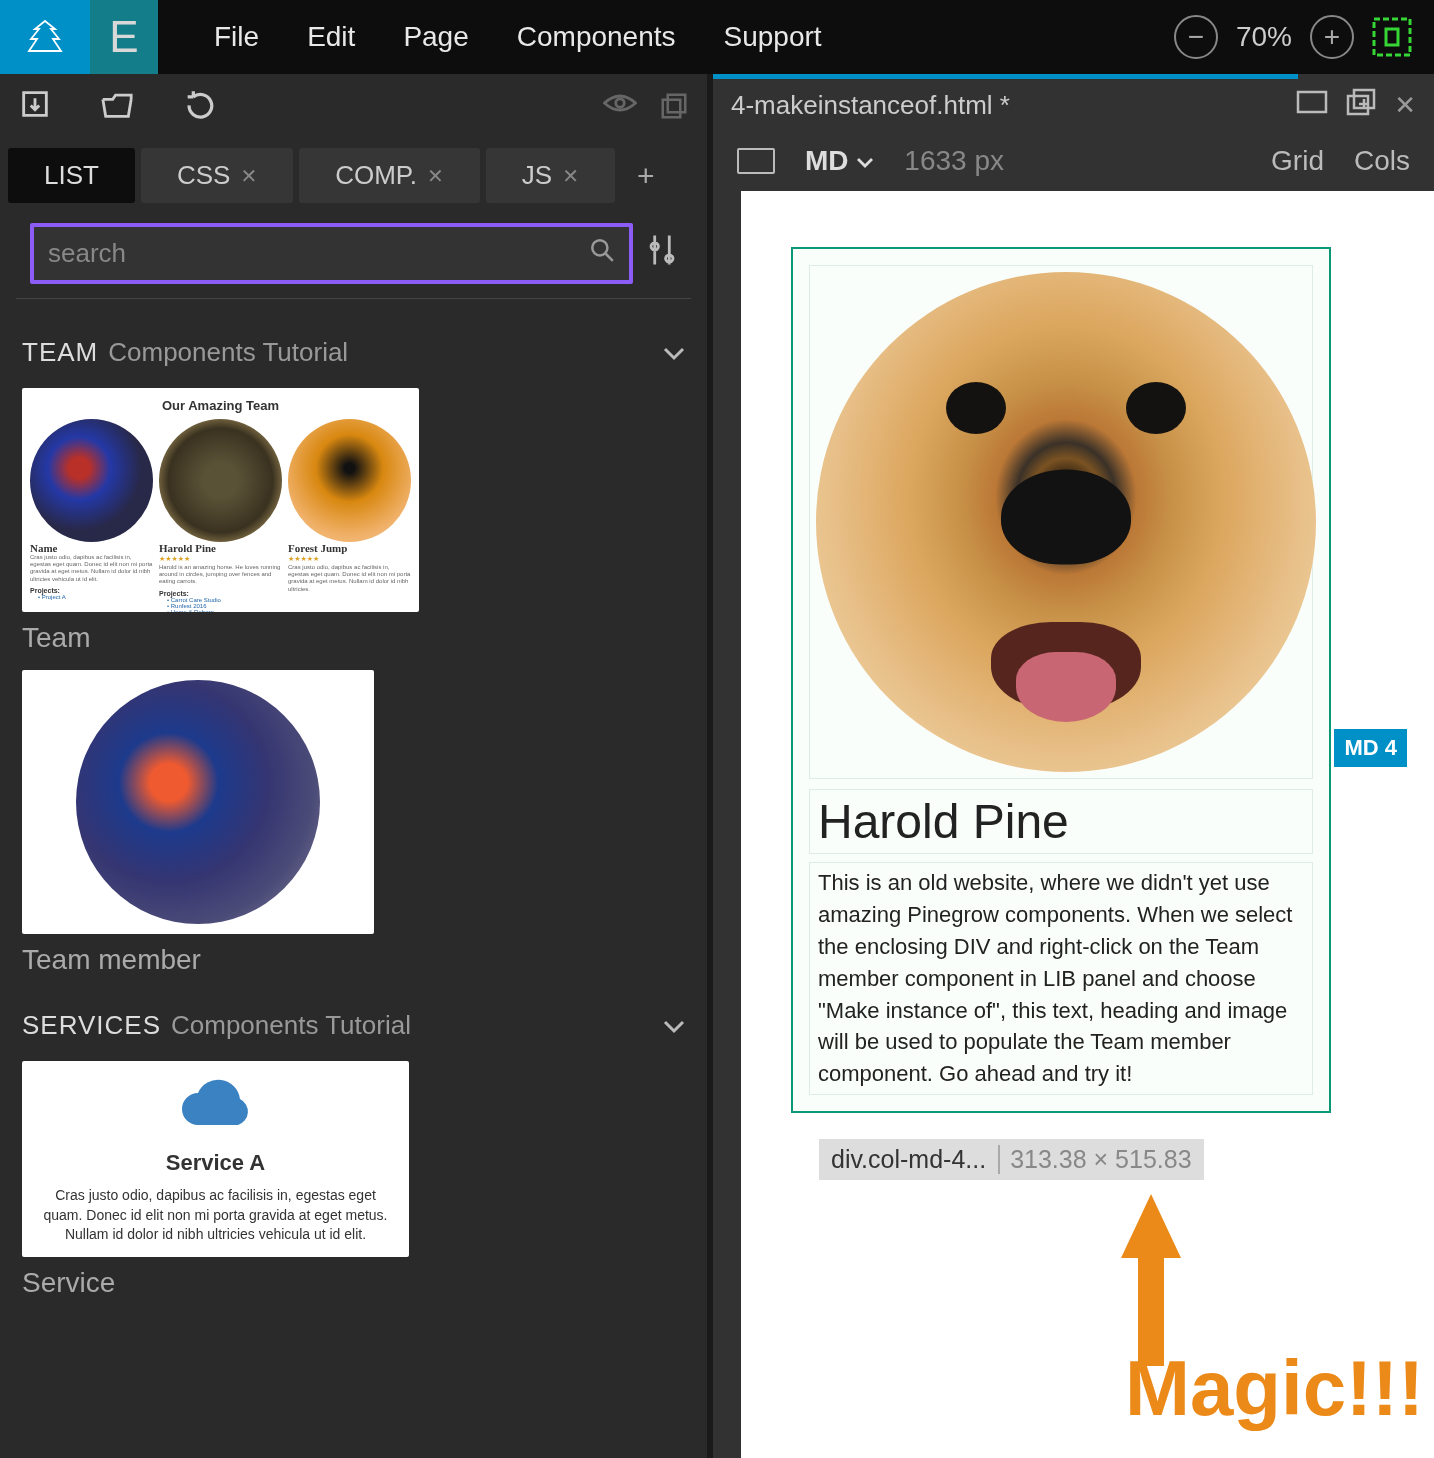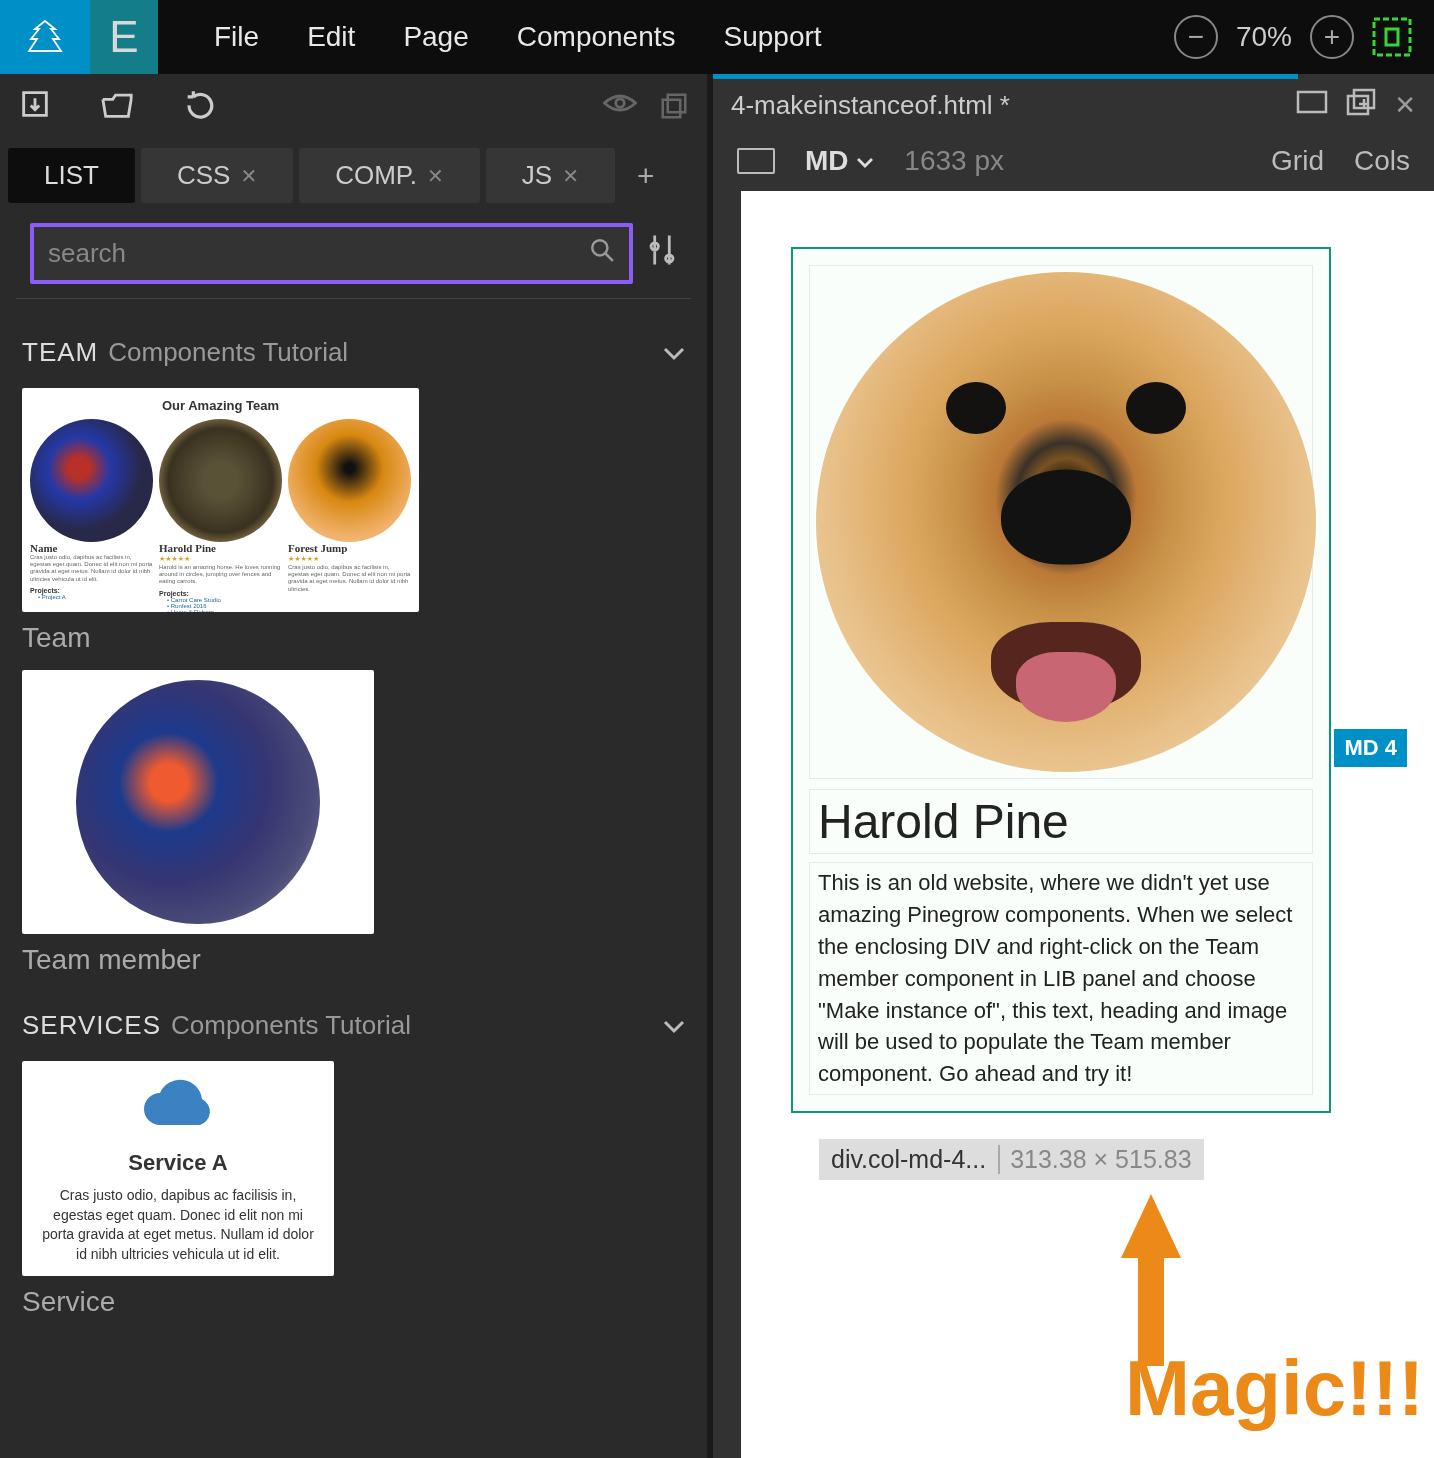--- a/index.html
+++ b/index.html
@@ -293,21 +293,21 @@
     }
     .large-circle-bird {
       width: 244px;
       height: 244px;
       border-radius: 50%;
       background: radial-gradient(circle at 38% 42%, #ef5a30 9%, #1d3a8c 24%, #353572 48%, #4b4b78 70%, #8e8a9e 100%);
       position: relative;
     }
     
     .service-preview {
-      width: 312px;
+      width: 387px;
       background: #fff;
       padding: 16px 10px 12px;
       text-align: center;
     }
     .cloud-icon {
       color: #3a82c2;
       font-size: 56px;
       line-height: 1;
     }
     .service-title {

